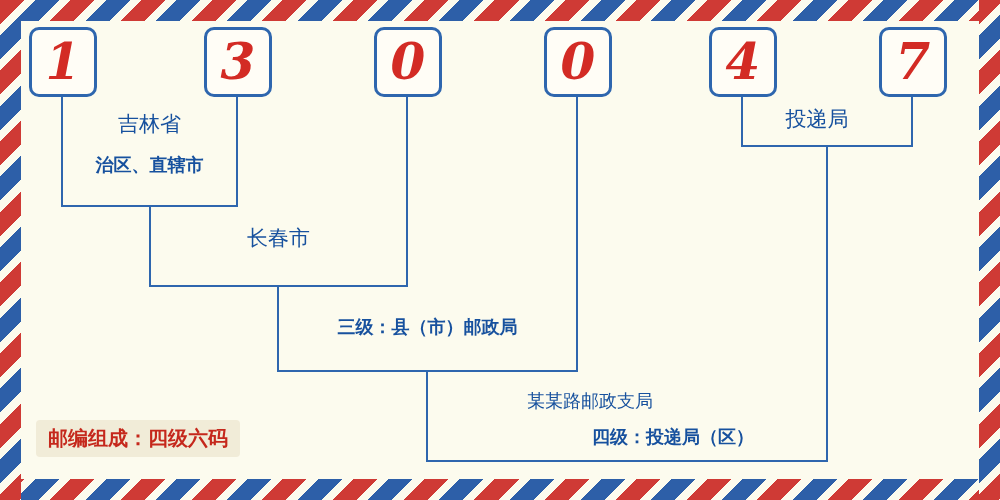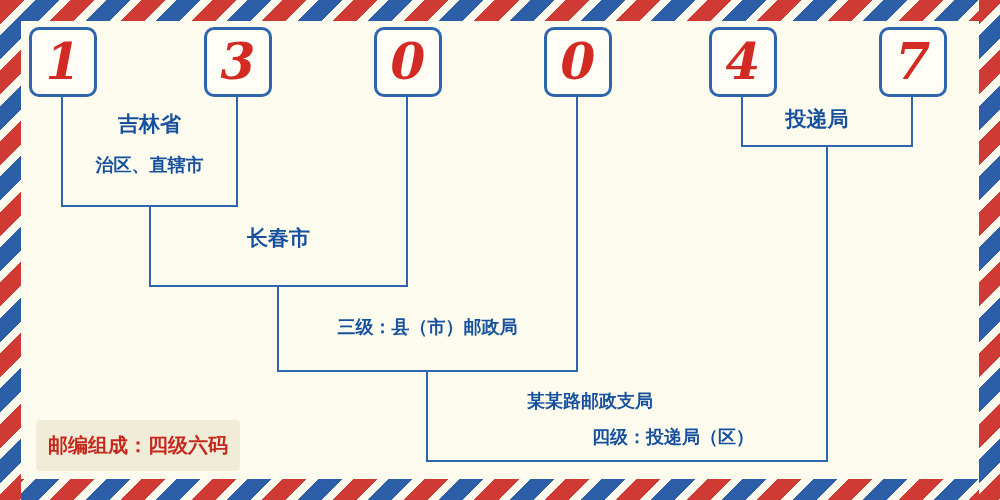--- a/index.html
+++ b/index.html
@@ -47,31 +47,31 @@
   .line { position: absolute; background: #2e66ae; z-index: 1; }
   .vline { width: 2px; }
   .hline { height: 2px; }
   
   .lvl {
     position: absolute;
     text-align: center;
     color: #17519e;
     z-index: 2;
   }
-  .lvl .t { font-size: 21px; font-weight: bold; line-height: 1.2; }
+  .lvl .t { font-size: 21px; font-weight: normal; line-height: 1.2; }
   .lvl .d { font-size: 18px; font-weight: 600; line-height: 1.3; margin-top: 5px; }
   .lvl4 .t { font-size: 18px; }
   .lvl4 .d { margin-top: 13px; text-align: right; }
   
   .note-badge {
     position: absolute;
     left: 36px; top: 420px;
     background: #f1ecd8;
     border-radius: 4px;
-    padding: 12px 12px;
+    padding: 5px 12px;
     font-size: 20px;
     font-weight: bold;
     color: #c5281c;
     z-index: 2;
   }
 </style>
 </head>
 <body>
 
 <div class="border-strip border-h" style="top:0"></div>

